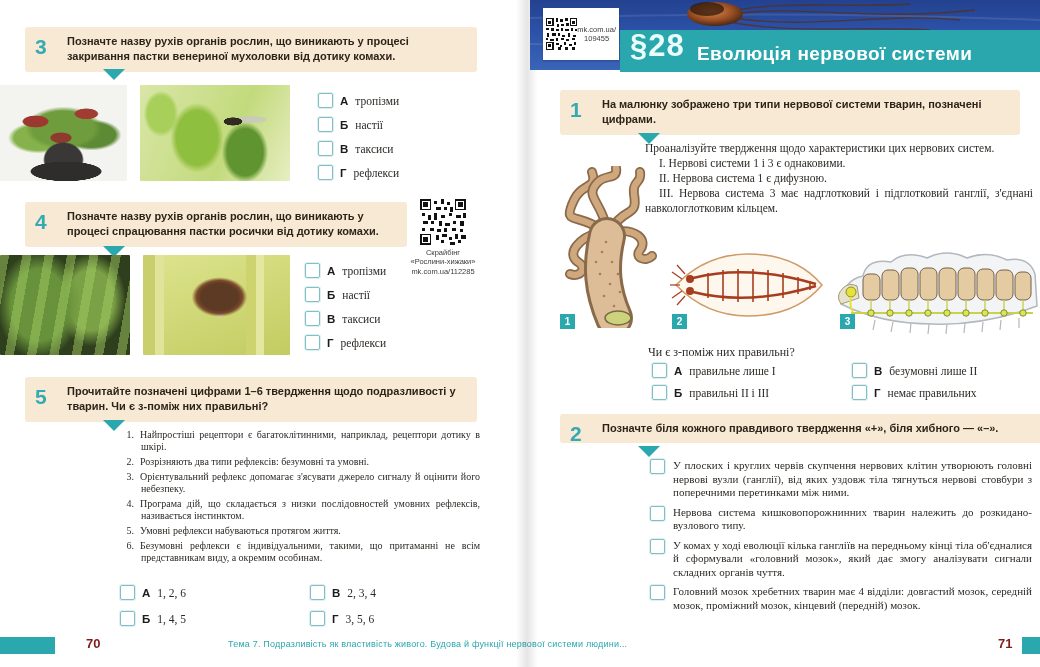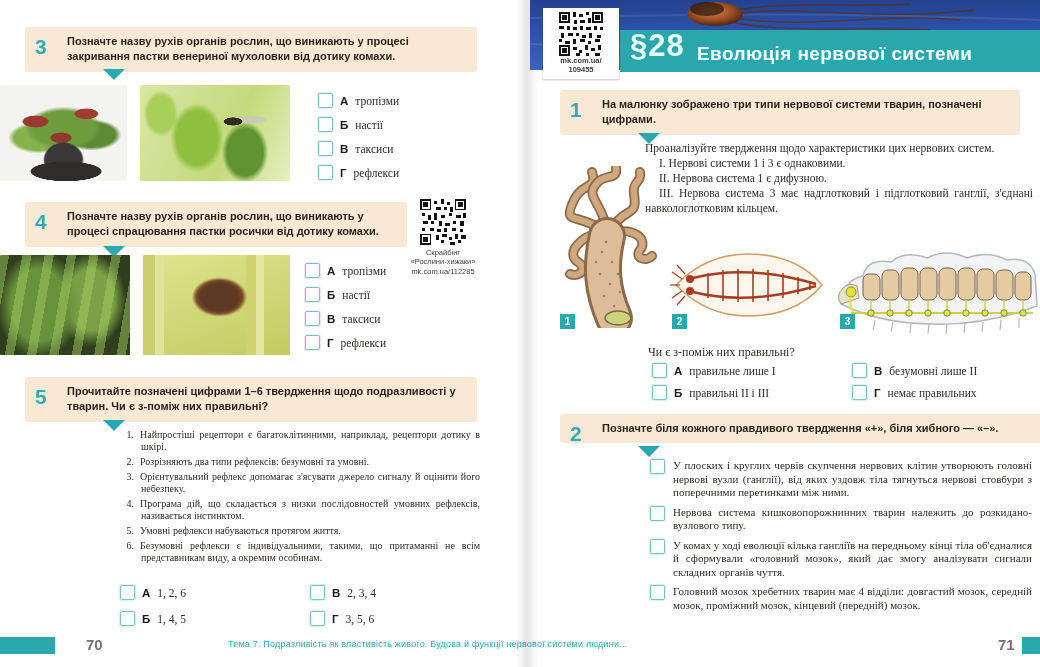--- a/index.html
+++ b/index.html
@@ -54,34 +54,34 @@
   
   .fig{position:absolute;}
   .figbadge{position:absolute;width:15px;height:15px;background:#2ba7ae;color:#fff;
             font-size:10px;font-weight:bold;display:flex;align-items:center;justify-content:center;}
   
   .ocean{position:absolute;left:530px;top:0;width:510px;height:70px;
          background:linear-gradient(180deg,#23418f 0%,#2c52a8 45%,#3a64b8 100%);}
   .band{position:absolute;left:620px;top:30px;width:420px;height:42px;background:#2aa6ad;}
   .secnum{position:absolute;left:630px;top:28px;font-size:31px;font-weight:bold;color:#eafdfd;letter-spacing:1px;}
   .sectitle{position:absolute;left:697px;top:43px;font-size:19px;font-weight:bold;color:#ffffff;letter-spacing:.4px;}
-  .qrbox{position:absolute;background:#fff;display:flex;flex-direction:column;align-items:center;
-         padding:4px 3px;box-shadow:0 1px 2px rgba(0,0,0,.25);font-weight:bold;}
+  .qrbox{position:absolute;background:#fff;display:flex;flex-direction:row;align-items:center;
+         padding:4px 3px;box-shadow:0 1px 2px rgba(0,0,0,.25);}
   .qrcap{font-size:7.5px;color:#3c3c3c;line-height:1.25;text-align:center;}
   
   .numlist{position:absolute;font-size:10px;line-height:1.2;color:#2e2a26;}
   .li{padding-left:23px;text-indent:-23px;margin-bottom:3px;text-align:justify;}
   .ln{display:inline-block;width:16px;text-align:right;margin-right:6px;text-indent:0;}
   .intro{position:absolute;font-size:11.5px;line-height:1.3;color:#2e2a26;text-align:justify;}
   .roman{text-indent:14px;}
   .st{display:flex;gap:8px;margin-bottom:6px;}
   .st .txt{font-size:11px;line-height:1.23;color:#2e2a26;text-align:justify;}
   
   .footbar{position:absolute;background:#2ba7ae;}
-  .pagenum{position:absolute;font-size:15px;font-weight:bold;color:#737373;}
+  .pagenum{position:absolute;font-size:13px;font-weight:bold;color:#7f1d1d;}
   .foottext{position:absolute;font-size:9px;color:#2ba7ae;letter-spacing:.2px;}
 </style>
 </head>
 <body>
 
 <div class="sheet">
 
   <div class="qbox" style="left:25px;top:27px;width:400px;">
     <span class="qnum">3</span>
     <span>Позначте назву рухів органів рослин, що виникають у процесі закривання пастки венериної мухоловки від дотику комахи.</span>

